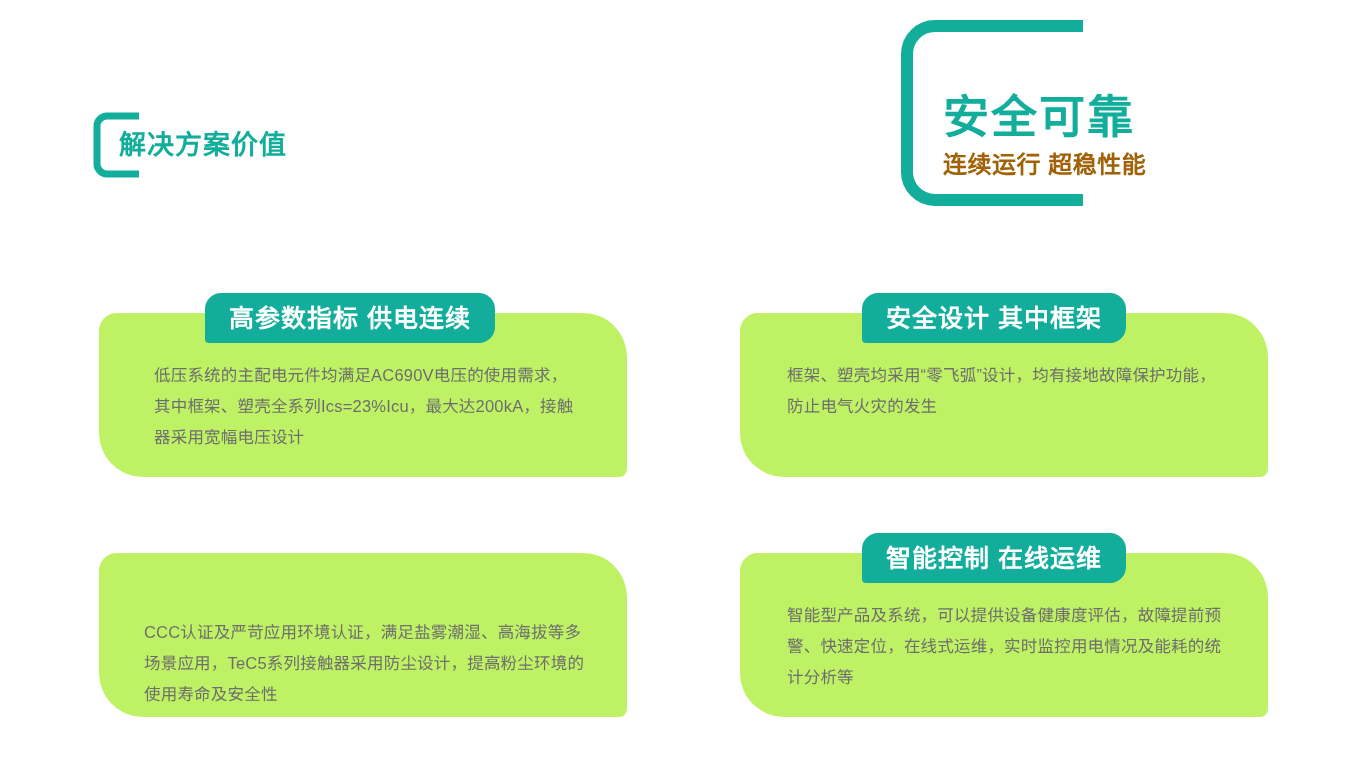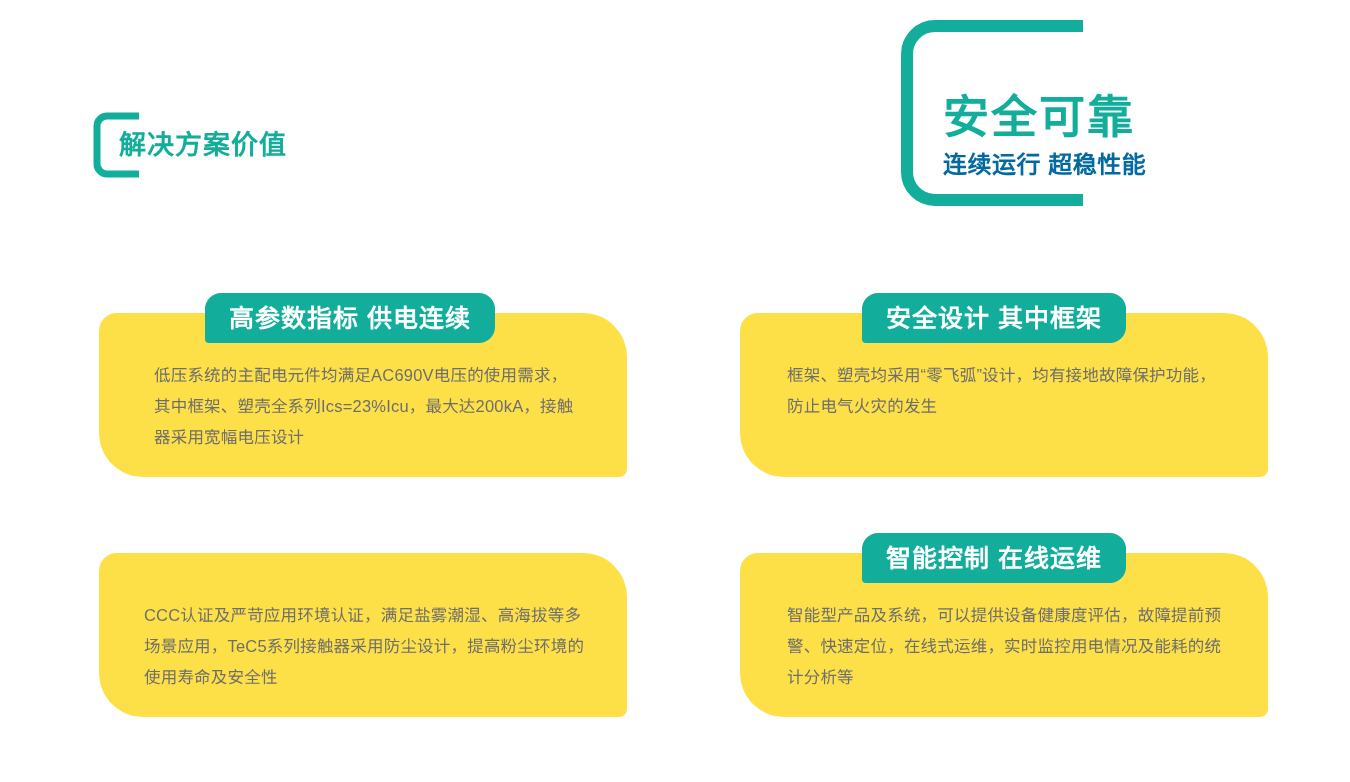--- a/index.html
+++ b/index.html
@@ -72,40 +72,40 @@
     line-height: 54px;
     white-space: nowrap;
   }
   .brand-badge .brand-subtitle {
     position: absolute;
     left: 42px;
     top: 130px;
     width: 250px;
     font-size: 24px;
     font-weight: bold;
-    color: #0369a1;
+    color: #a16207;
     letter-spacing: 0.5px;
     line-height: 30px;
     white-space: nowrap;
   }
 
   
   .cards {
     position: absolute;
     left: 0;
     top: 0;
     width: 1350px;
     height: 782px;
   }
 
   .card {
     position: absolute;
     width: 528px;
     height: 164px;
-    background: #fde047;
+    background: #bef264;
     border-radius: 18px 44px 8px 44px;
   }
   .card.pos-0 { left: 99px;  top: 313px; }
   .card.pos-1 { left: 740px; top: 313px; }
   .card.pos-2 { left: 99px;  top: 553px; }
   .card.pos-3 { left: 740px; top: 553px; }
 
   .card-header {
     position: absolute;
     top: -20px;
@@ -137,21 +137,21 @@
     left: 55px;
     top: 47px;
     width: 425px;
     font-size: 16.5px;
     color: #6E6E6E;
     line-height: 31px;
     letter-spacing: 0.2px;
   }
   .card.pos-1 .card-body,
   .card.pos-3 .card-body { left: 47px; width: 440px; }
-  .card.pos-2 .card-body { left: 45px; width: 450px; }
+  .card.pos-2 .card-body { left: 45px; width: 450px; margin-top: 17px; }
 </style>
 </head>
 <body>
 
 <div class="section-heading">
   <span class="bracket">
     <svg width="66" height="66" viewBox="0 0 66 66" fill="none" aria-hidden="true">
       <path d="M46 4 H14 A10 10 0 0 0 4 14 V52 A10 10 0 0 0 14 62 H46" stroke="#12AE9B" stroke-width="7" fill="none" stroke-linecap="butt"></path>
     </svg>
   </span>

